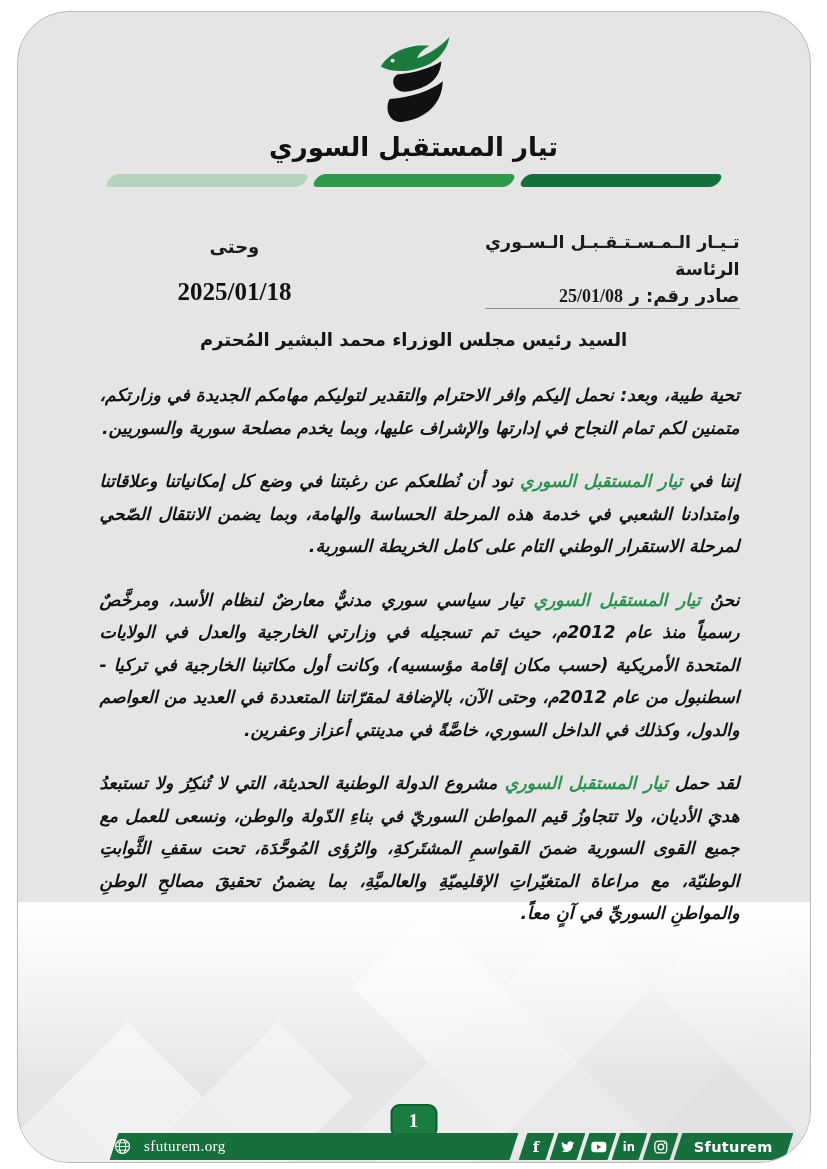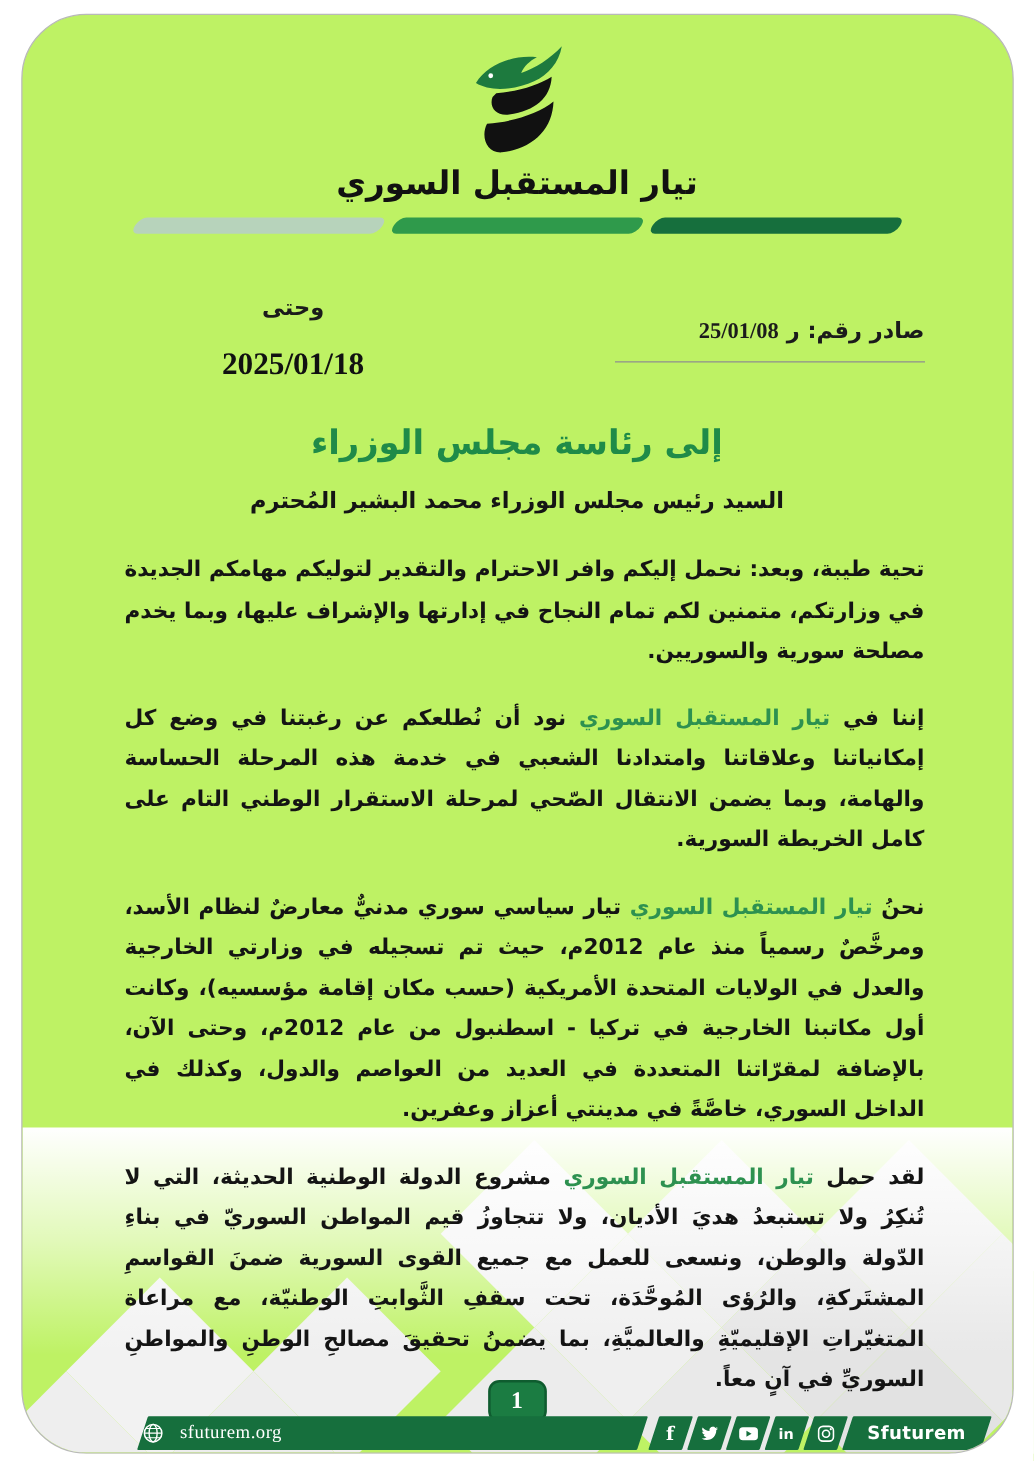--- a/index.html
+++ b/index.html
@@ -1,20 +1,20 @@
 <!DOCTYPE html>
 <html lang="ar"><head>
 <meta charset="utf-8">
 <style>
   * { margin:0; padding:0; box-sizing:border-box; }
   html,body { width:827px; background:#ffffff; font-family:"DejaVu Sans",sans-serif; }
 
   .page-card{
     position:relative; width:794px; height:1152px; margin:11px auto 0;
-    background:#bef264; border:1px solid #b9b9b9; border-radius:52px;
+    background:#e5e5e5; border:1px solid #b9b9b9; border-radius:52px;
     overflow:hidden;
   }
 
   
   .watermark{ position:absolute; left:0; right:0; bottom:0; height:260px; z-index:0; }
   .watermark svg{ display:block; width:100%; height:100%; }
   .watermark .fade{ position:absolute; inset:0; background:linear-gradient(180deg,#ffffff 0%, rgba(255,255,255,.55) 35%, rgba(255,255,255,0) 70%); }
 
   .content{ position:relative; z-index:1; }
 
@@ -30,34 +30,34 @@
   .bar.light{ background:#b7d3bb; }
   .bar.mid{ background:#2f9a4b; }
   .bar.dark{ background:#166f3d; }
 
   
   .hdr{ direction:rtl; display:flex; justify-content:space-between; align-items:flex-start;
         margin:45px 70px 0 82px; }
   .hdr-right{ text-align:right; }
   .hdr-right .l1{ font-size:17.5px; font-weight:700; color:#1b1b1b; letter-spacing:.5px; }
   .hdr-right .l2{ font-size:17.5px; font-weight:700; color:#1b1b1b; margin-top:7px; }
-  .hdr-right .l3{ font-size:18px; font-weight:700; color:#1b1b1b; margin-top:22px;
-                  padding-bottom:14px; border-bottom:1.5px solid #8f8f8f; min-width:248px; }
+  .hdr-right .l3{ font-size:18px; font-weight:700; color:#1b1b1b; margin-top:6px;
+                  padding-bottom:1px; border-bottom:1.5px solid #8f8f8f; min-width:248px; }
   .hdr-right .num, .hdr-left .num{ font-family:"Liberation Serif",serif; font-weight:600; }
   .hdr-left{ text-align:center; direction:rtl; padding-left:0; margin-left:78px; margin-top:4px; }
   .hdr-left .weekday{ font-size:18px; font-weight:700; color:#1b1b1b; }
   .hdr-left .date{ font-size:25px; color:#111; margin-top:21px; font-family:"Liberation Serif",serif; }
 
   
   .letter-title{ text-align:center; margin-top:33px; font-size:27px; font-weight:800; color:#1f8b48; }
   .addressee{ text-align:center; direction:rtl; margin-top:20px; font-size:18px; font-weight:700; color:#151515; }
 
   .body-text{ direction:rtl; margin:29px 70px 0 82px; }
   .body-text p{ font-size:17.3px; font-weight:700; color:#141414; line-height:1.88;
-                text-align:justify; margin-bottom:21px; }
+                text-align:justify; margin-bottom:21px;font-style:italic; }
   .green-text{ color:#2d9150; }
 
   
   .page-num{ position:absolute; left:50%; transform:translateX(-50%); bottom:24px;
              width:47px; height:34px; background:#1b7c42; border:2.5px solid #0f5c2f;
              border-radius:9px; color:#fff; font-size:19px; font-weight:700;
              display:flex; align-items:center; justify-content:center; z-index:2;
              font-family:"Liberation Serif",serif; }
 
   
@@ -116,32 +116,33 @@
     </div>
 
     <div class="bars">
       <div class="bar light"></div>
       <div class="bar mid"></div>
       <div class="bar dark"></div>
     </div>
 
     <div class="hdr">
       <div class="hdr-right">
+        <div class="l1">تـيـار الـمـسـتـقـبـل الـسـوري</div>
+        <div class="l2">الرئاسة</div>
         <div class="l3">
           <span>صادر رقم: ر</span>
           <span class="num">25/01/08</span>
         </div>
       </div>
       <div class="hdr-left">
         <div class="weekday">وحتى</div>
         <div class="date num">2025/01/18</div>
       </div>
     </div>
 
-    <div class="letter-title">إلى رئاسة مجلس الوزراء</div>
     <div class="addressee">السيد رئيس مجلس الوزراء محمد البشير المُحترم</div>
 
     <div class="body-text">
       <p><span>تحية طيبة، وبعد: نحمل إليكم وافر الاحترام والتقدير لتوليكم مهامكم الجديدة في وزارتكم، متمنين لكم تمام النجاح في إدارتها والإشراف عليها، وبما يخدم مصلحة سورية والسوريين.</span><span class="green-text"></span><span></span></p>
 
       <p><span>إننا في </span><span class="green-text">تيار المستقبل السوري</span><span> نود أن نُطلعكم عن رغبتنا في وضع كل إمكانياتنا وعلاقاتنا وامتدادنا الشعبي في خدمة هذه المرحلة الحساسة والهامة، وبما يضمن الانتقال الصّحي لمرحلة الاستقرار الوطني التام على كامل الخريطة السورية.</span></p>
 
       <p><span>نحنُ </span><span class="green-text">تيار المستقبل السوري</span><span> تيار سياسي سوري مدنيٌّ معارضٌ لنظام الأسد، ومرخَّصٌ رسمياً منذ عام 2012م، حيث تم تسجيله في وزارتي الخارجية والعدل في الولايات المتحدة الأمريكية (حسب مكان إقامة مؤسسيه)، وكانت أول مكاتبنا الخارجية في تركيا - اسطنبول من عام 2012م، وحتى الآن، بالإضافة لمقرّاتنا المتعددة في العديد من العواصم والدول، وكذلك في الداخل السوري، خاصَّةً في مدينتي أعزاز وعفرين.</span></p>
 
       <p><span>لقد حمل </span><span class="green-text">تيار المستقبل السوري</span><span> مشروع الدولة الوطنية الحديثة، التي لا تُنكِرُ ولا تستبعدُ هديَ الأديان، ولا تتجاوزُ قيم المواطن السوريّ في بناءِ الدّولة والوطن، ونسعى للعمل مع جميع القوى السورية ضمنَ القواسمِ المشتَركةِ، والرُؤى المُوحَّدَة، تحت سقفِ الثَّوابتِ الوطنيّة، مع مراعاة المتغيّراتِ الإقليميّةِ والعالميَّةِ، بما يضمنُ تحقيقَ مصالحِ الوطنِ والمواطنِ السوريِّ في آنٍ معاً.</span></p>

